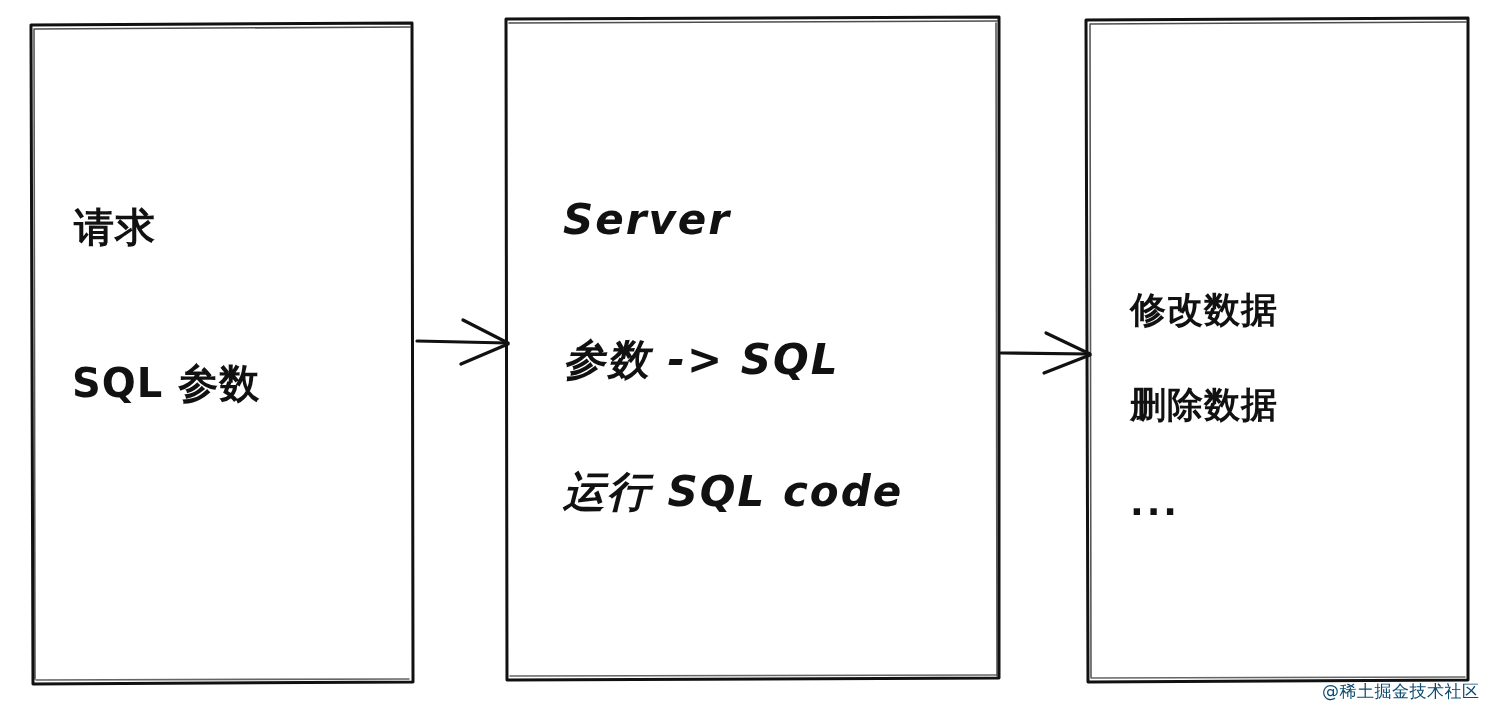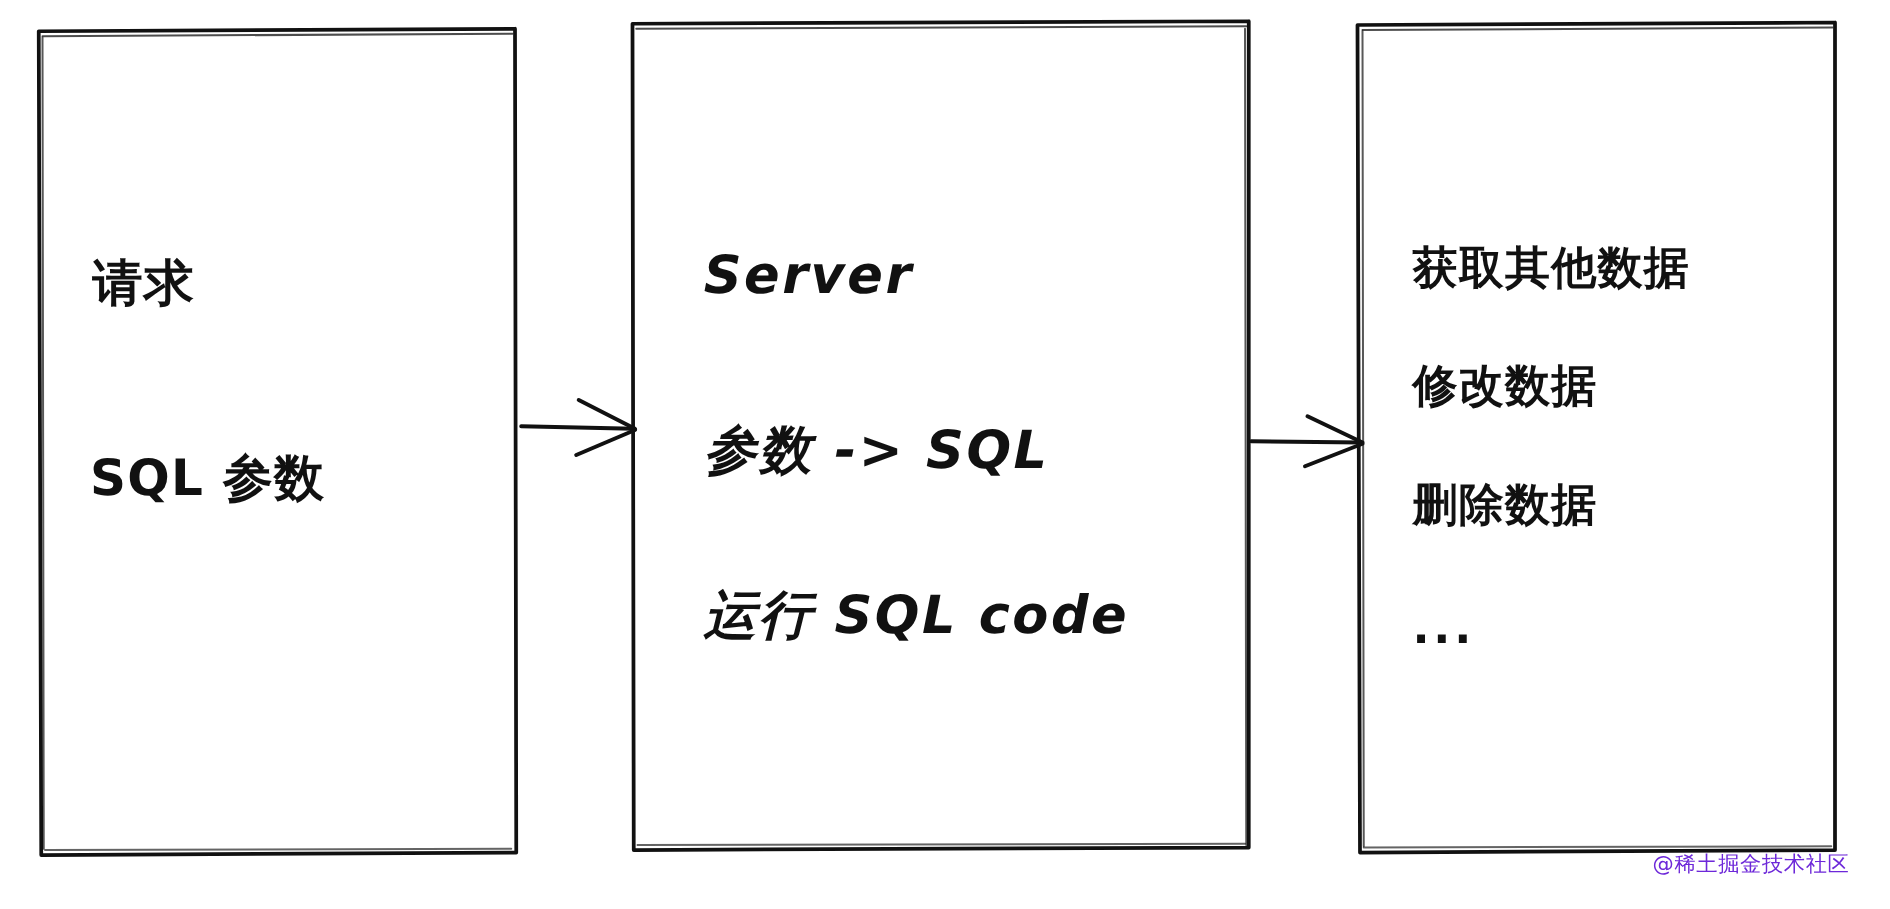--- a/index.html
+++ b/index.html
@@ -96,21 +96,21 @@
   #t-fetch-other    { left: 1130px; top: 196px; font-size: 36px; }
   #t-modify         { left: 1130px; top: 291px; font-size: 36px; }
   #t-delete         { left: 1130px; top: 386px; font-size: 36px; }
   #t-ellipsis       { left: 1130px; top: 484px; font-size: 36px; letter-spacing: 3px; }
 
   #watermark {
     position: absolute;
     left: 1322px;
     top: 680px;
     font-size: 17px;
-    color: #6d28d9;
+    color: #0c4a6e;
     font-family: "DejaVu Sans", "Liberation Sans", sans-serif;
     letter-spacing: 0.5px;
     white-space: nowrap;
   }
 </style>
 </head>
 <body>
 
 <div id="canvas">
 
@@ -156,20 +156,19 @@
   <div class="node" id="box-request"></div>
   <div class="txt cn" id="t-request">请求</div>
   <div class="txt cn" id="t-sqlparam">SQL 参数</div>
 
   <div class="node" id="box-server"></div>
   <div class="txt hand" id="t-server">Server</div>
   <div class="txt hand" id="t-run-sql">运行 SQL code</div>
   <div class="txt hand" id="t-param-to-sql">参数 -&gt; SQL</div>
 
   <div class="node" id="box-dbops"></div>
-  <div class="txt cn" id="t-fetch-other">获取其他数据</div>
   <div class="txt cn" id="t-delete">删除数据</div>
   <div class="txt cn" id="t-modify">修改数据</div>
   <div class="txt cn" id="t-ellipsis">...</div>
 
   <div id="watermark">@稀土掘金技术社区</div>
 
 </div>
 
 </body></html>

